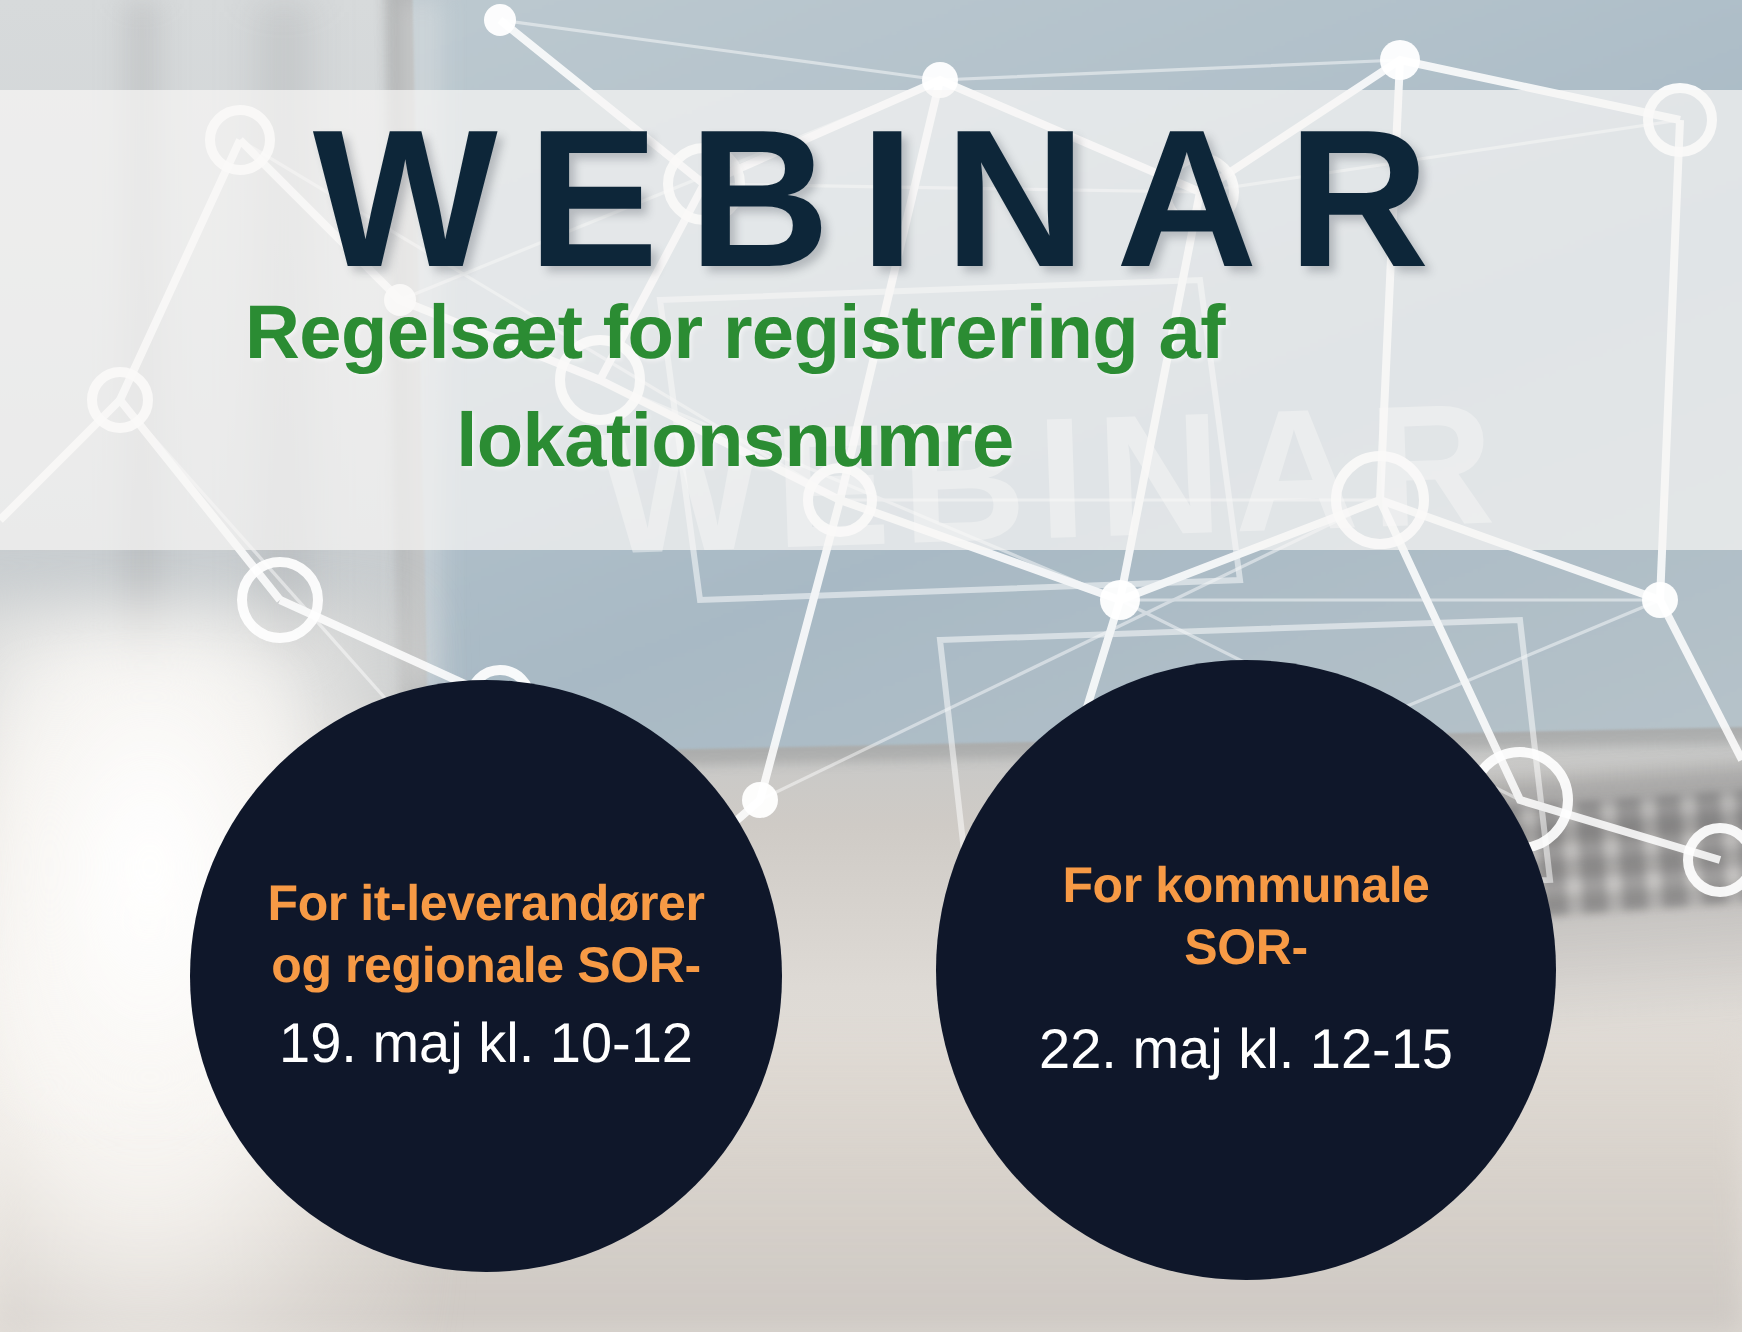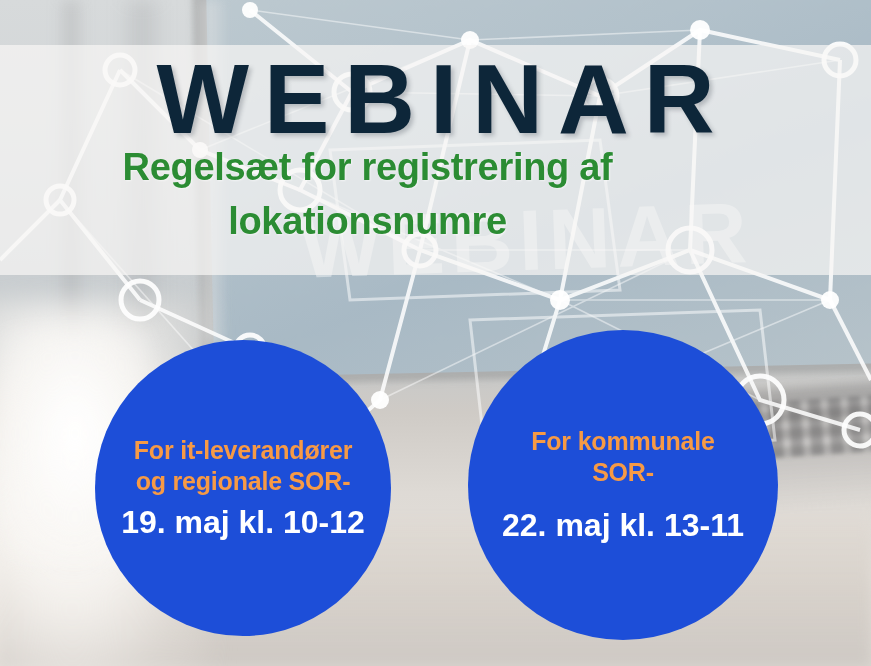--- a/index.html
+++ b/index.html
@@ -164,21 +164,21 @@
     color: #2b8c33;
     letter-spacing: -0.3px;
     text-shadow: 1px 1px 2px rgba(255,255,255,0.55);
   }
   .subtitle .line { display: block; }
 
   
   .circle {
     position: absolute;
     border-radius: 50%;
-    background: #1d4ed8;
+    background: #0f172a;
     display: flex;
     flex-direction: column;
     align-items: center;
     justify-content: center;
     text-align: center;
     box-sizing: border-box;
   }
   #circle-left {
     left: 95px; top: 340px; width: 296px; height: 296px;
     padding: 0 26px;
@@ -192,22 +192,22 @@
     color: #f79a45;
     font-weight: 700;
     font-size: 25px;
     line-height: 1.24;
     letter-spacing: -0.2px;
     margin: 0 0 6px 0;
   }
   .circle-heading .line { display: block; }
   .circle-date {
     color: #ffffff;
-    font-weight: 700;
-    font-size: 32px;
+    font-weight: 400;
+    font-size: 28px;
     line-height: 1.2;
     margin: 0;
   }
 </style>
 </head>
 <body>
 
 <div id="poster">
 
   <div class="bg-layer bg-base"></div>
@@ -303,16 +303,16 @@
       <span class="line">For it-leverandører</span>
       <span class="line">og regionale SOR-</span>
     </div>
     <div class="circle-date">19. maj kl. 10-12</div>
   </div>
 
   <div class="circle" id="circle-right">
     <div class="circle-heading">
       <span class="line">For kommunale SOR-</span>
     </div>
-    <div class="circle-date">22. maj kl. 13-11</div>
+    <div class="circle-date">22. maj kl. 12-15</div>
   </div>
 
 </div>
 
 </body></html>

